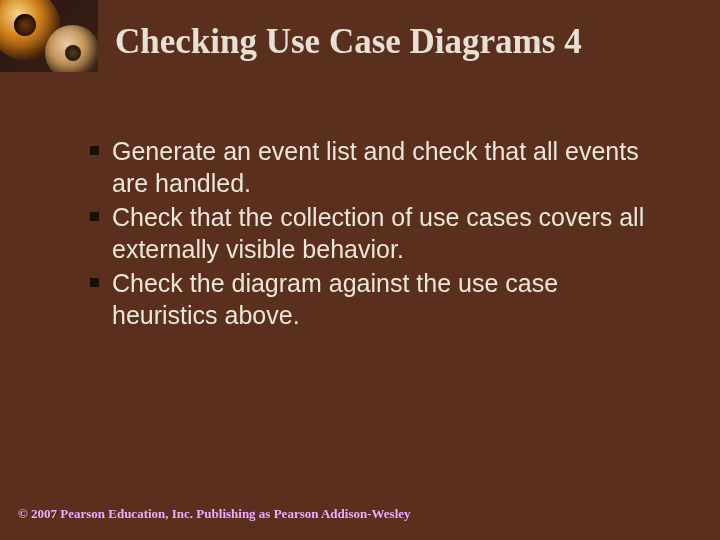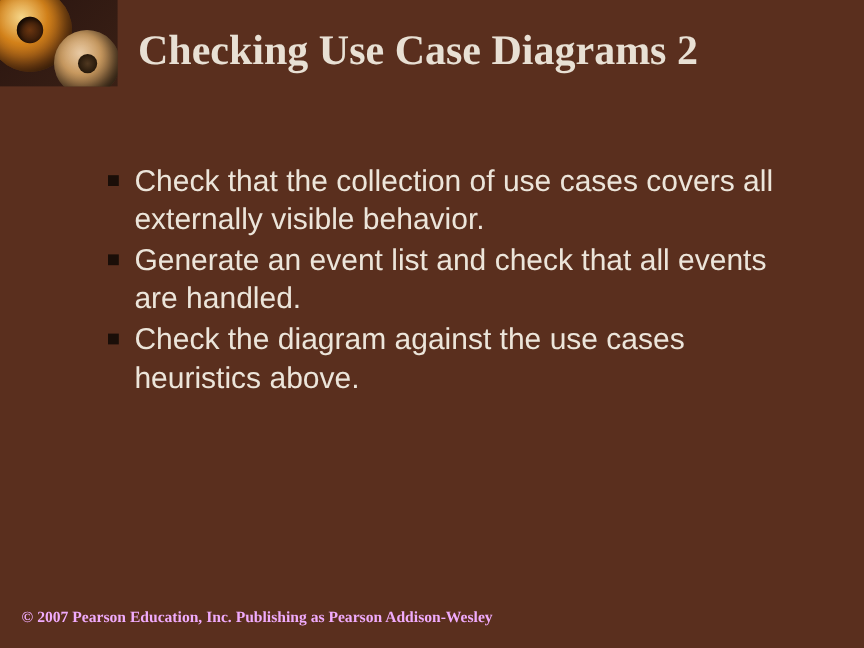--- a/index.html
+++ b/index.html
@@ -112,23 +112,23 @@
   }
 </style>
 </head>
 <body>
 
 <div class="logo">
   <div class="gear gear1"></div>
   <div class="gear gear2"></div>
 </div>
 
-<div class="title">Checking Use Case Diagrams 2</div>
+<div class="title">Checking Use Case Diagrams 4</div>
 
 <div class="content">
   <ul class="bullets">
+    <li>Generate an event list and check that all events are handled.</li>
     <li>Check that the collection of use cases covers all externally visible behavior.</li>
-    <li>Generate an event list and check that all events are handled.</li>
-    <li>Check the diagram against the use cases heuristics above.</li>
+    <li>Check the diagram against the use case heuristics above.</li>
   </ul>
 </div>
 
 <div class="footer">© 2007 Pearson Education, Inc. Publishing as Pearson Addison-Wesley</div>
 
 </body></html>

